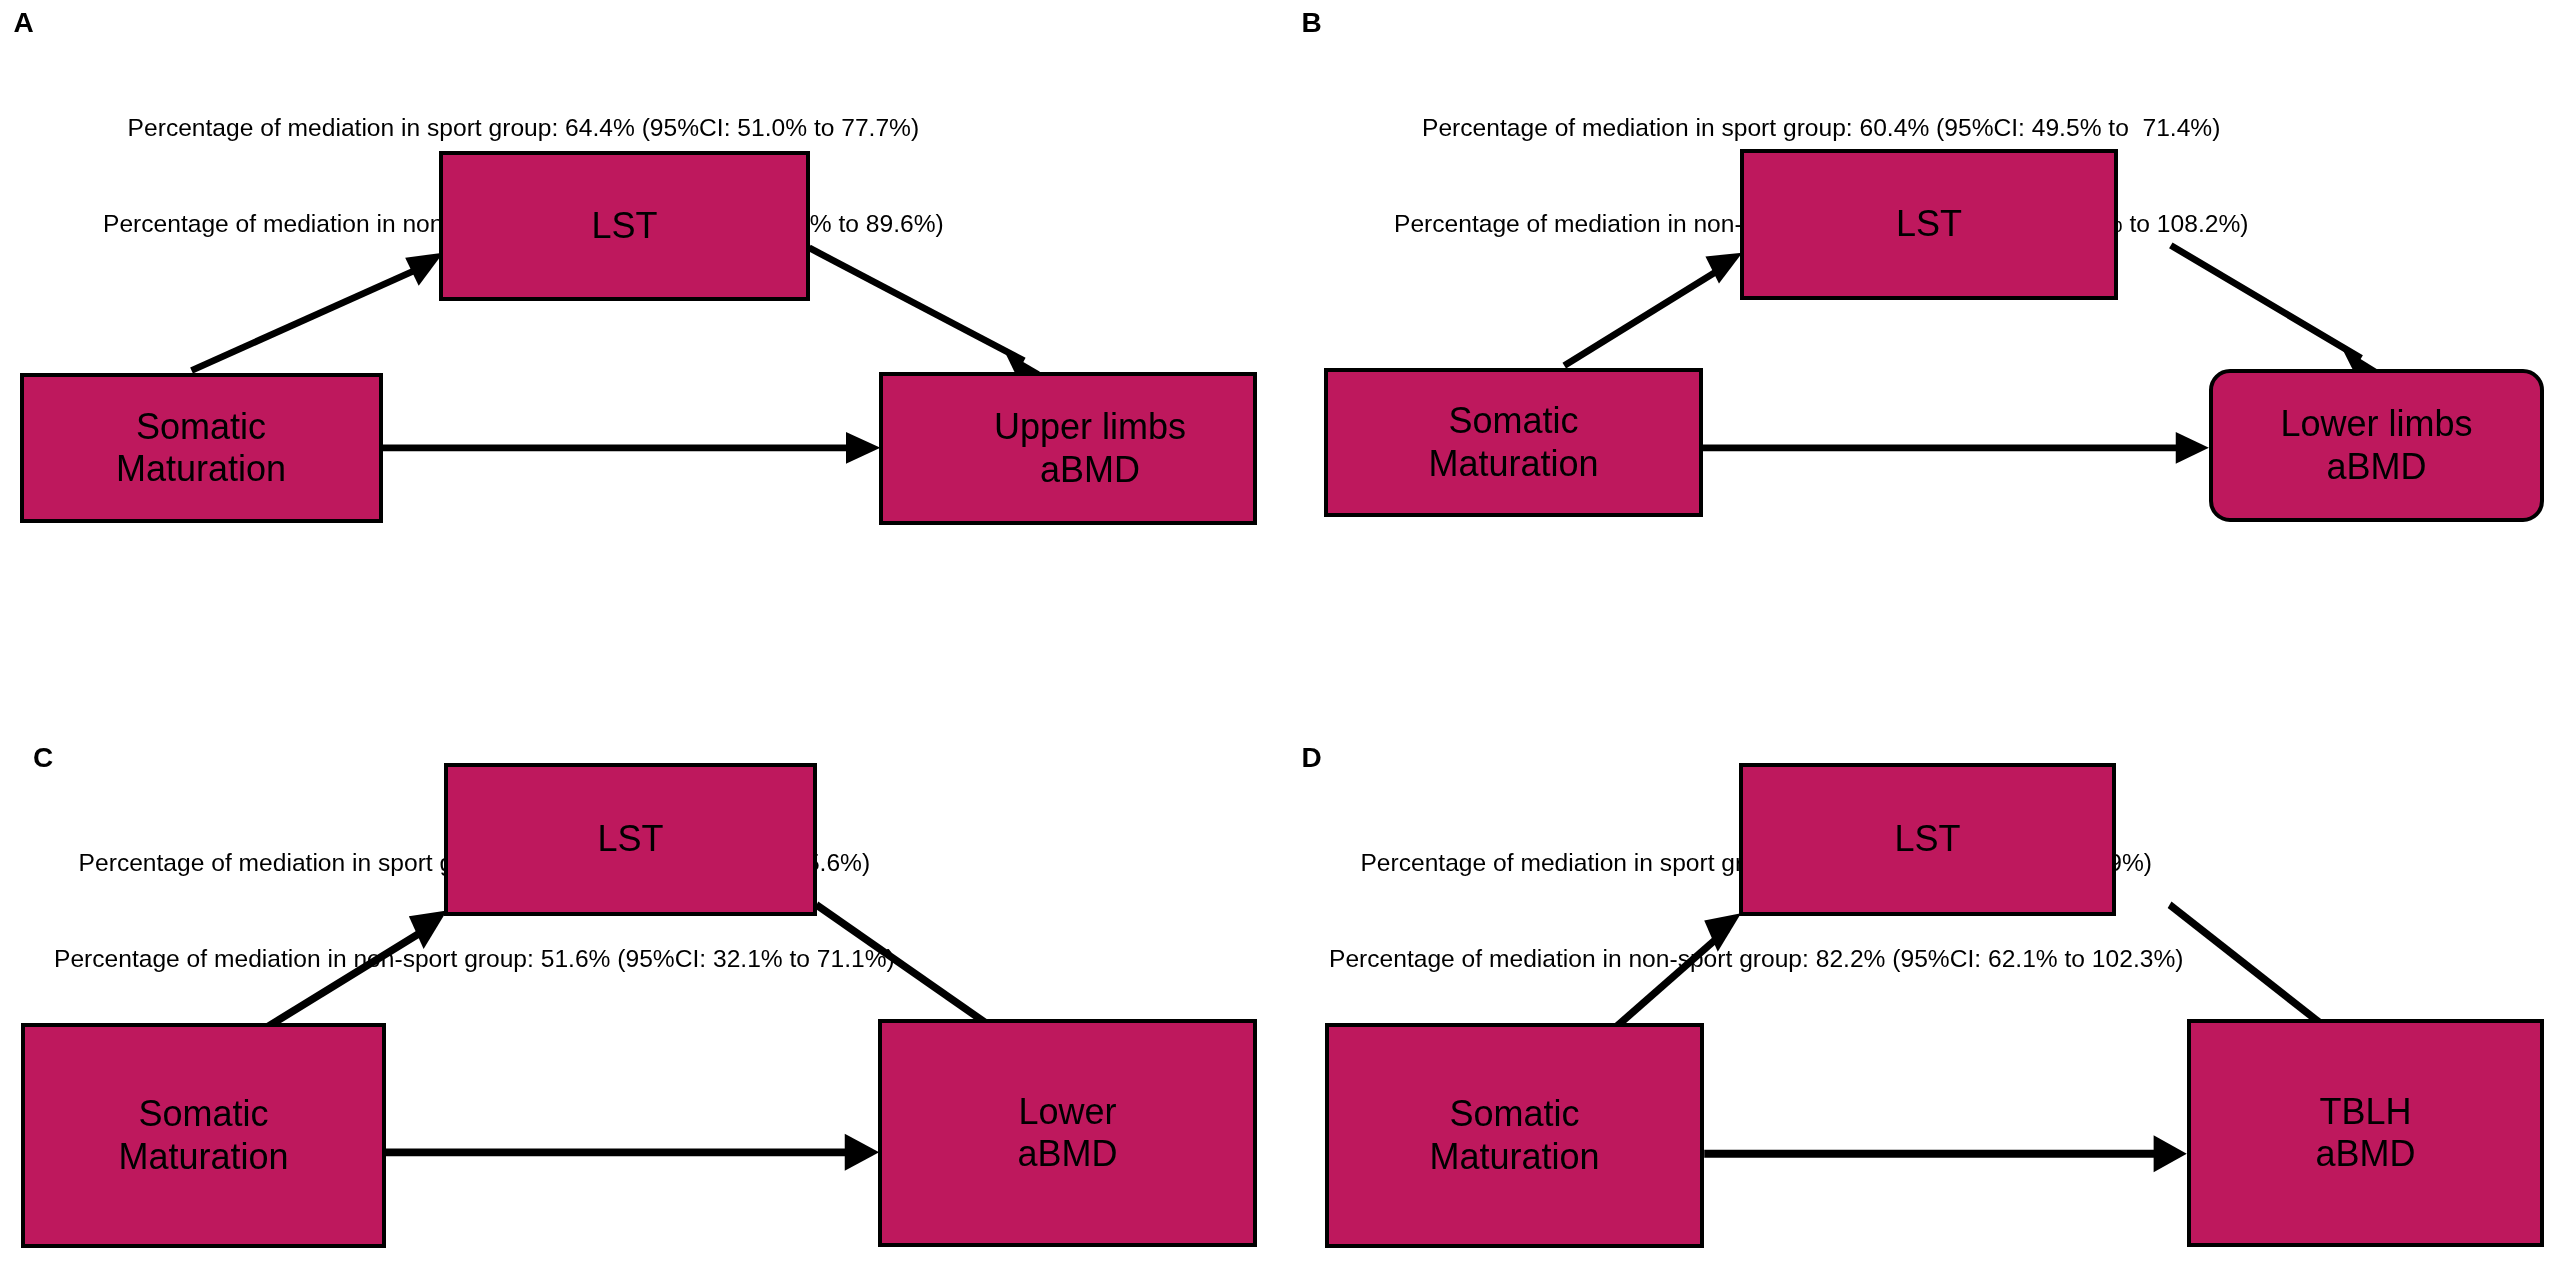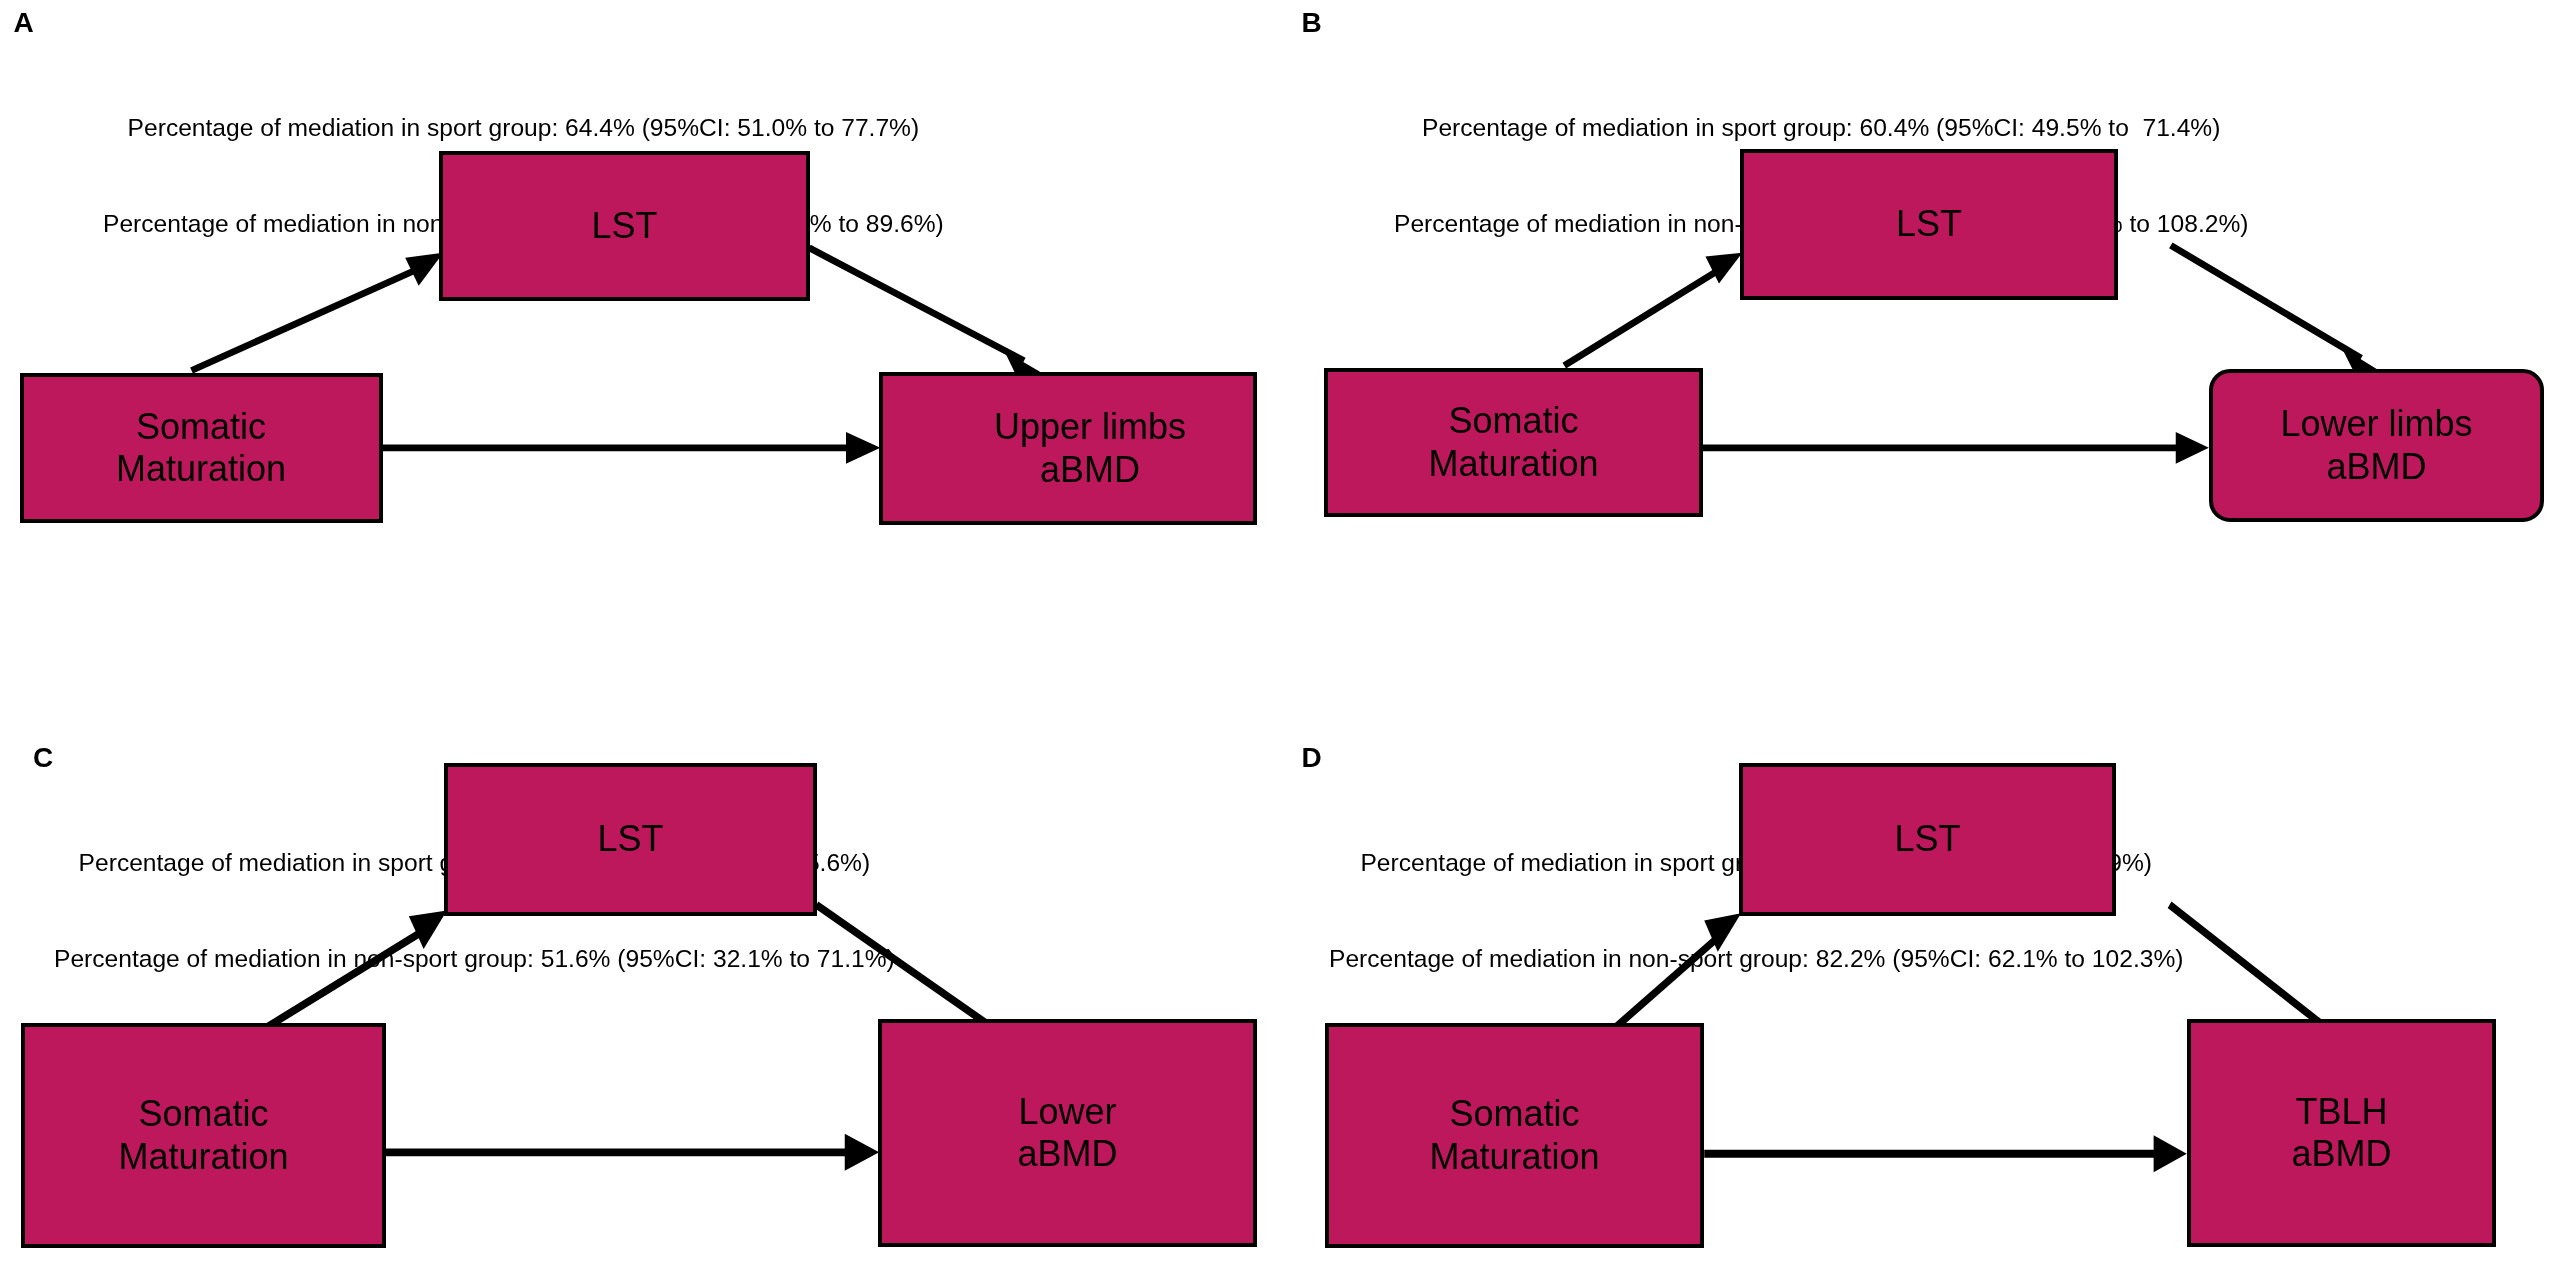--- a/index.html
+++ b/index.html
@@ -214,20 +214,20 @@
       </g>
     </svg>
 
     <div class="node" style="left:451px; top:36px; width:377px; height:153px;">
       <span class="node-label">LST</span>
     </div>
     <div class="node" style="left:37px; top:296px; width:379px; height:225px;">
       <span class="node-label">Somatic
 Maturation</span>
     </div>
-    <div class="node" style="left:899px; top:292px; width:309px; height:228px;">
+    <div class="node" style="left:899px; top:292px; width:357px; height:228px;">
       <span class="node-label">TBLH
 aBMD</span>
     </div>
   </div>
 
 </div>
 
 
 </body></html>

